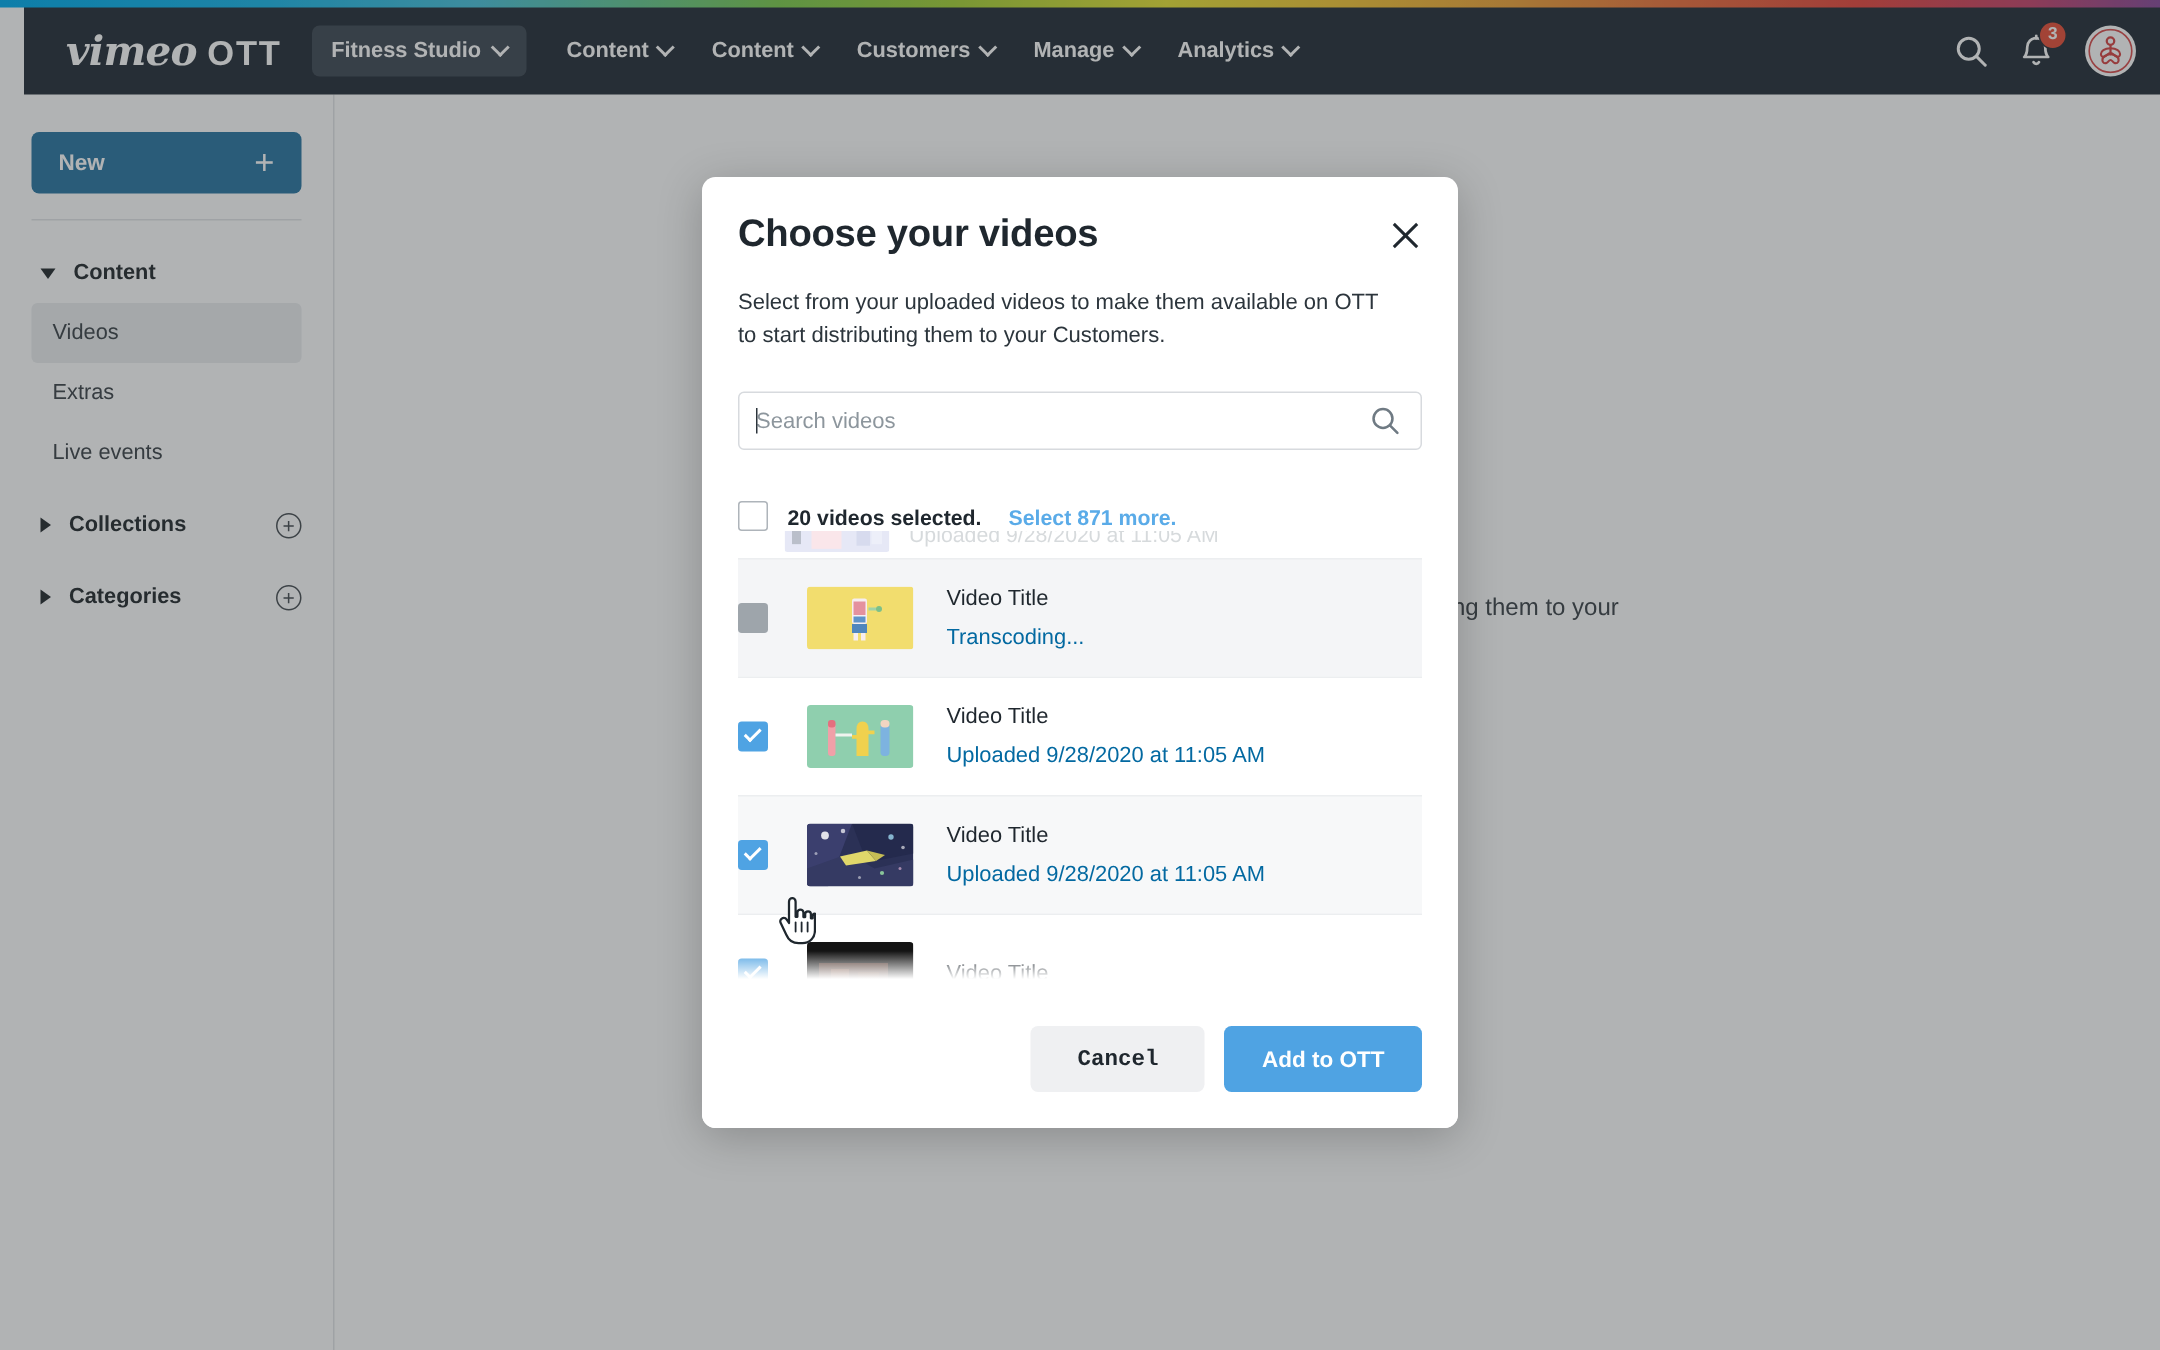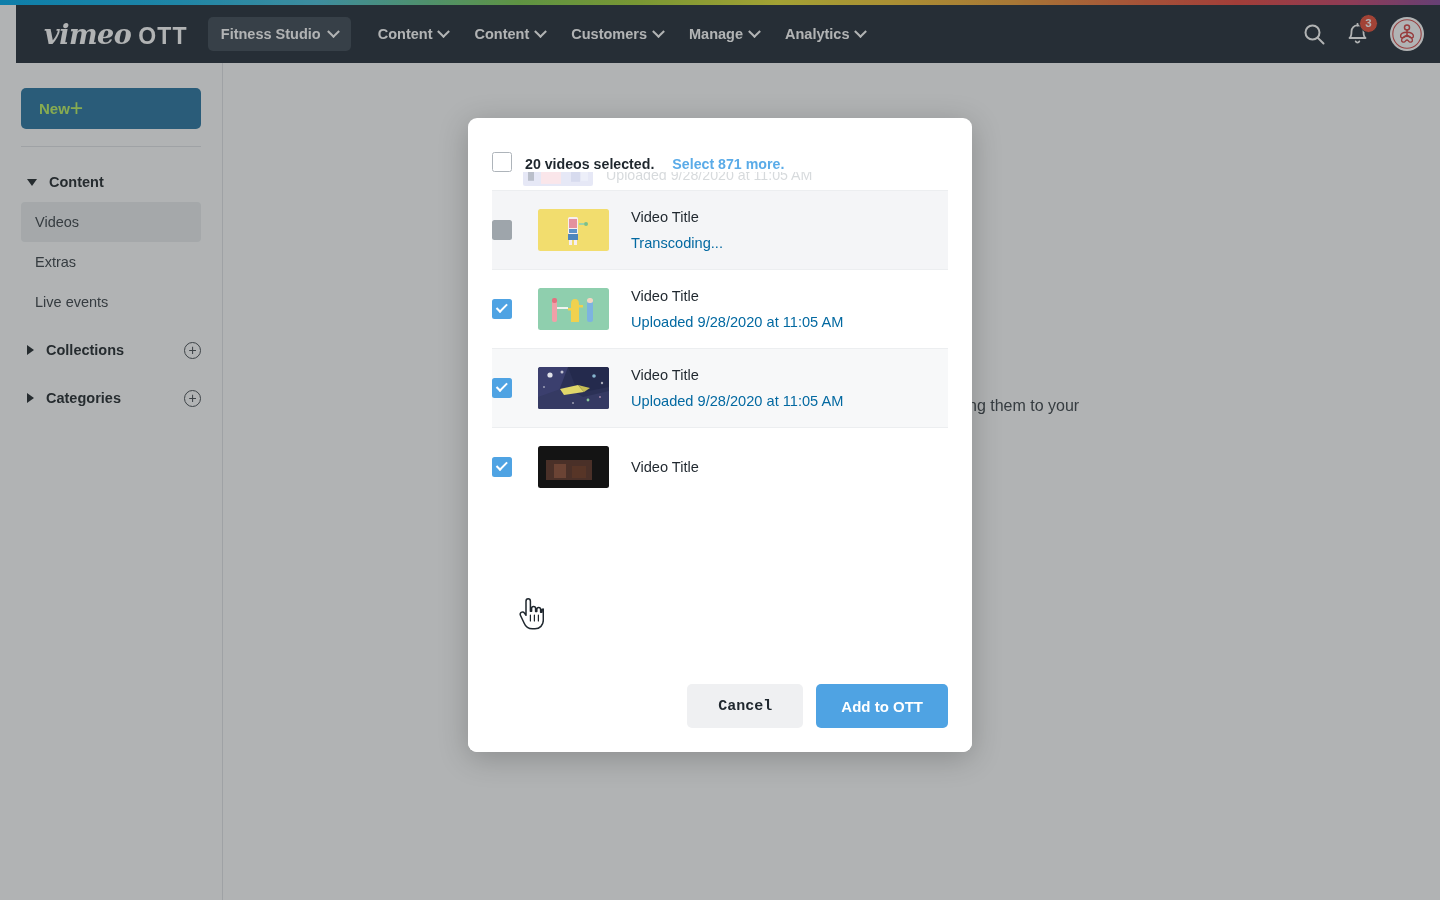--- a/index.html
+++ b/index.html
@@ -102,23 +102,23 @@
   #sidebar {
     position: absolute; top: 63px; left: 0;
     width: 223px; height: 837px;
     background: #ffffff;
     border-right: 1px solid #e3e5e8;
     padding: 25px 21px 0 21px;
   }
   #new-button {
     height: 41px; border-radius: 5px;
     background: #2d78a3;
-    display: flex; align-items: center; 
+    display: flex; align-items: center; justify-content: space-between;
     padding: 0 18px;
-    color: #bef264; font-size: 15px; font-weight: bold;
+    color: #ffffff; font-size: 15px; font-weight: bold;
     cursor: pointer;
   }
   #new-plus {
     font-size: 23px; font-weight: 300; line-height: 1;
   }
   #sidebar-divider {
     margin: 17px 0 15px 0;
     height: 1px; background: #e3e5e8;
   }
   .nav-group {
@@ -480,20 +480,34 @@
     </div>
   </div>
 
   <div id="rainbow-strip"></div>
 </div>
 
 <div id="scrim"></div>
 
 <div id="modal">
 
+  <div id="modal-head">
+    <div id="modal-title">Choose your videos</div>
+    <div id="modal-close"></div>
+    <div id="modal-sub">Select from your uploaded videos to make them available on OTT to start distributing them to your Customers.</div>
+
+    <div id="search-wrap">
+      <input id="search-input" type="text" placeholder="Search videos" style="">
+      <div id="caret"></div>
+      <svg id="search-icon" width="19" height="19" viewBox="0 0 19 19">
+        <circle cx="8" cy="8" r="6.3" fill="none" stroke="#6f7a83" stroke-width="1.7"></circle>
+        <line x1="12.6" y1="12.6" x2="17.6" y2="17.6" stroke="#6f7a83" stroke-width="1.7" stroke-linecap="round"></line>
+      </svg>
+    </div>
+  </div>
 
   <div id="select-bar">
     <div id="select-all-box"></div>
     <span id="select-count">20 videos selected.</span>
     <span id="select-more">Select 871 more.</span>
   </div>
 
   <div id="list-scroll">
 
     <div id="ghost-row">

